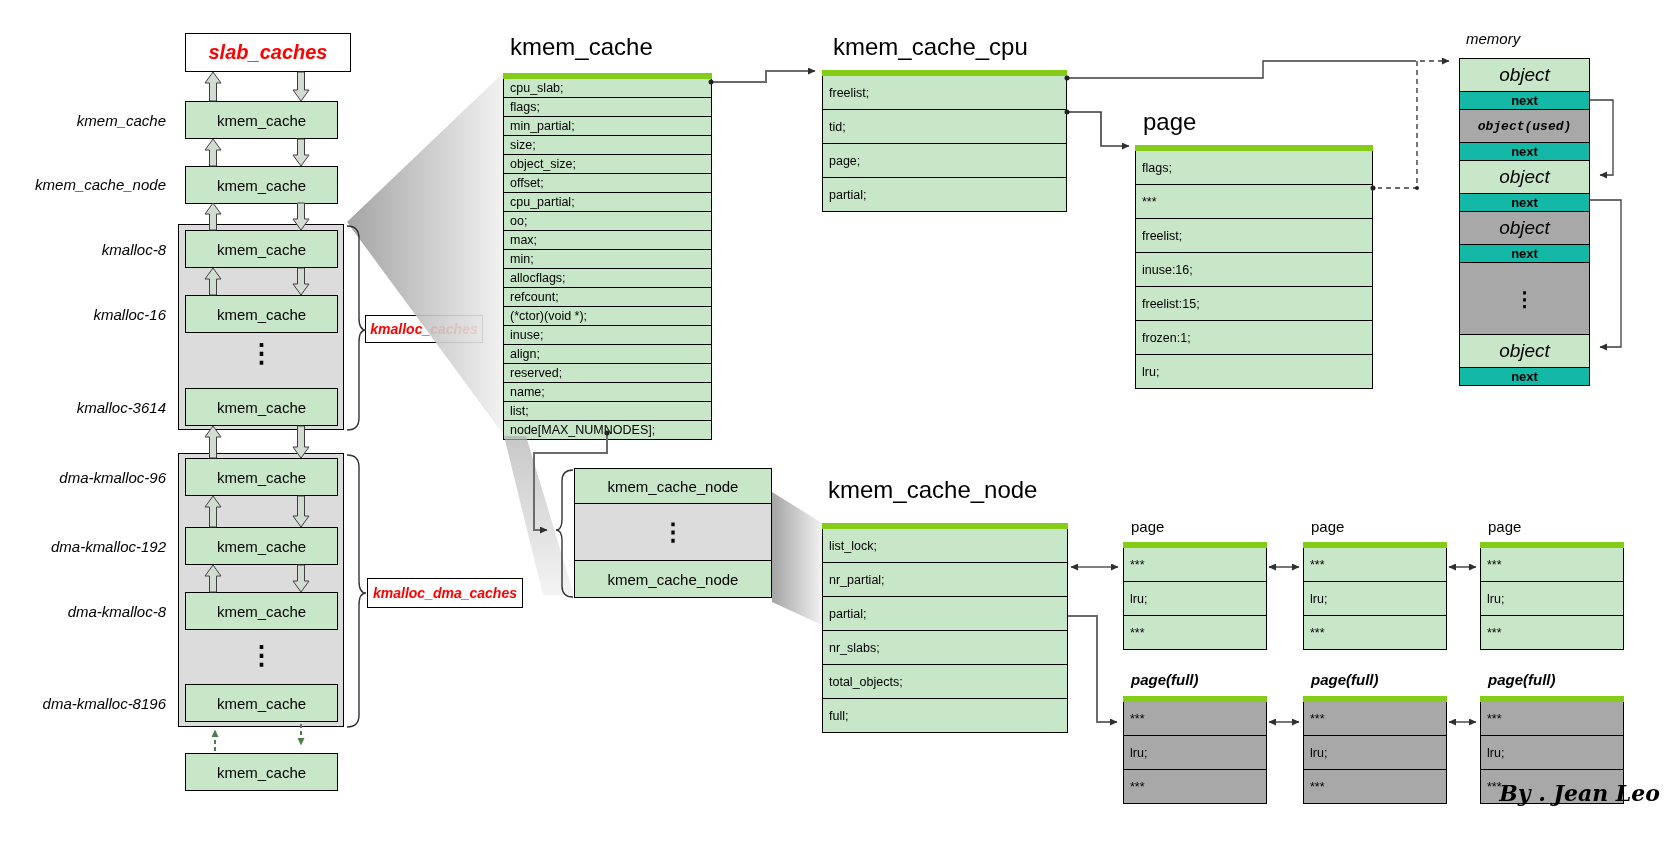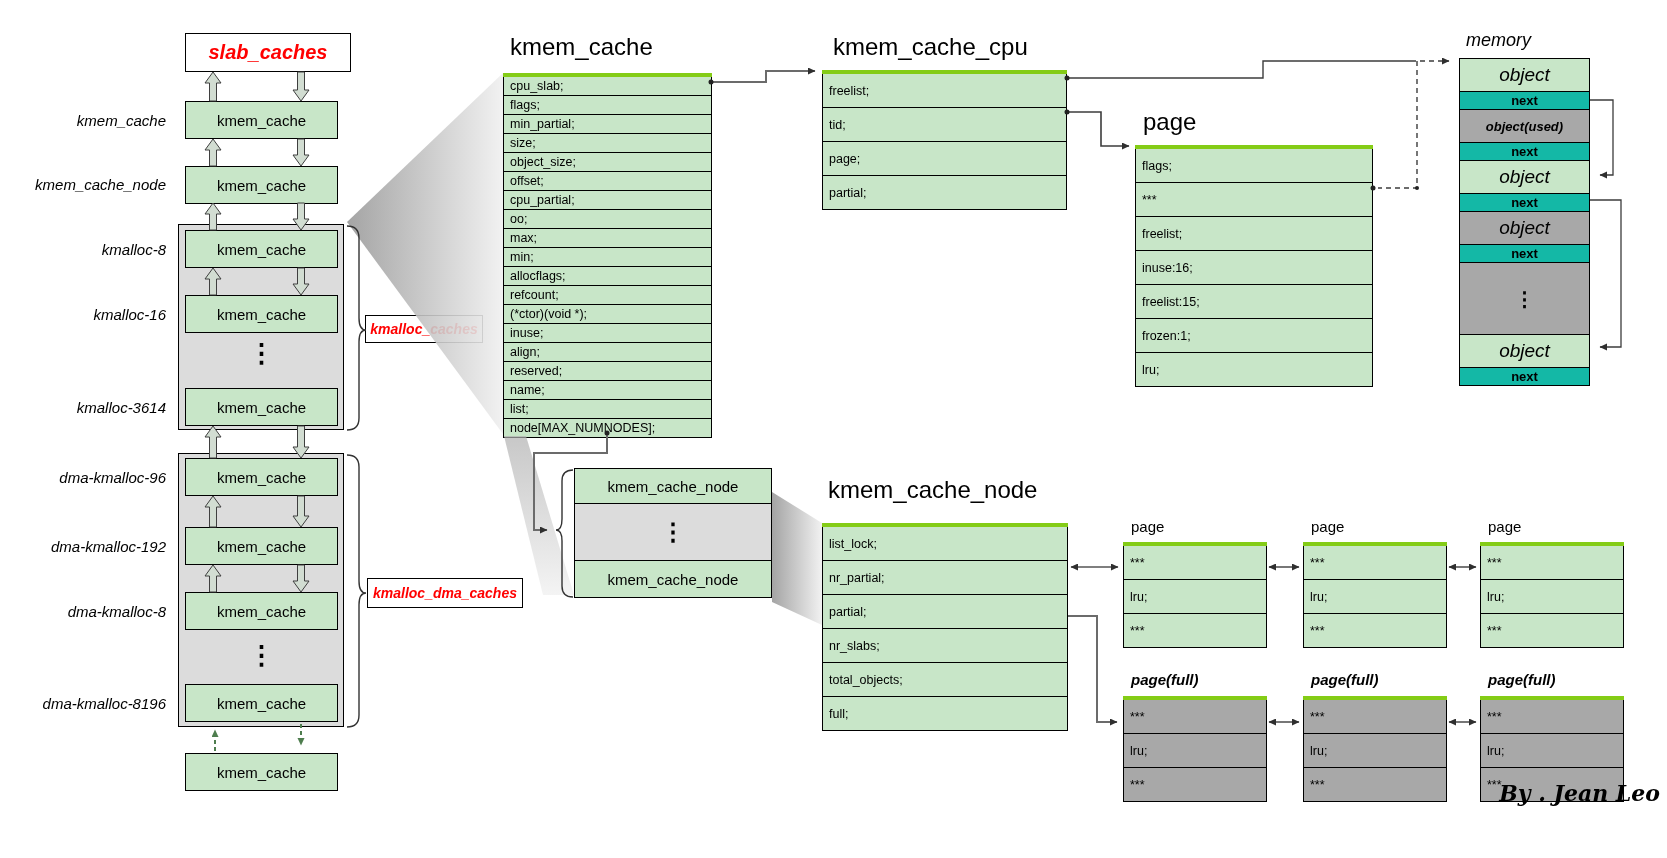--- a/index.html
+++ b/index.html
@@ -12,38 +12,38 @@
       display:flex;align-items:center;justify-content:center;font-size:15px;}
   .headbox{left:185px;top:33px;width:166px;height:39px;background:#fff;border:1px solid #000;
       display:flex;align-items:center;justify-content:center;}
   .headbox span{color:#ff0000;font-weight:bold;font-style:italic;font-size:20px;}
   .side{left:0;width:172px;text-align:right;padding-right:6px;font-style:italic;font-size:15px;}
   .vdots{width:153px;left:185px;text-align:center;font-size:26px;font-weight:bold;line-height:1;}
   .redbox{background:#fff;border:1px solid #000;display:flex;align-items:center;justify-content:center;}
   .redbox span{color:#ff0000;font-style:italic;font-weight:bold;font-size:14px;white-space:nowrap;}
   
   .stitle{font-size:24px;white-space:nowrap;}
-  .struct{border-top:4px solid #84cc16;background:#fff;}
+  .struct{border-top:6px solid #84cc16;background:#fff;}
   .srow{box-sizing:border-box;border:solid #000;border-width:0 1px 1px 1px;background:#c8e6c8;
         font-size:12.5px;padding-left:6px;display:flex;align-items:center;white-space:nowrap;}
   .h19 .srow{height:19px;}
   .h17 .srow{height:34px;}
   .pfull .srow{background:#a8a8a8;}
   .pglabel{font-size:15px;}
   .pgflabel{font-size:15px;font-style:italic;font-weight:bold;}
   
   .mem{border-top:1px solid #000;}
   .mrow{box-sizing:border-box;border:solid #000;border-width:0 1px 1px 1px;
         display:flex;align-items:center;justify-content:center;}
   .mrow.free{height:33px;background:#c8e6c8;font-style:italic;font-size:19px;}
   .mrow.next{height:18px;background:#14b8a6;font-size:13px;font-weight:bold;}
-  .mrow.usedsmall{height:33px;background:#a8a8a8;font-style:italic;font-weight:bold;font-size:13px;}
+  .mrow.usedsmall{height:33px;background:#a8a8a8;font-style:italic;font-weight:bold;font-size:13px;font-family:Liberation Mono, monospace;}
   .mrow.used{height:33px;background:#a8a8a8;font-style:italic;font-size:19px;}
   .mrow.dots{height:72px;background:#a8a8a8;font-size:20px;font-weight:bold;}
-  .memlabel{font-style:italic;font-size:18px;}
+  .memlabel{font-style:italic;font-size:15px;}
   
   .nstack{border-top:1px solid #000;}
   .nrow{box-sizing:border-box;border:solid #000;border-width:0 1px 1px 1px;
         display:flex;align-items:center;justify-content:center;}
   .nrow.cell{height:35px;background:#c8e6c8;font-size:15px;}
   .nrow.gap{height:57px;background:#dcdcdc;font-size:24px;font-weight:bold;}
   .nrow.cell2{height:37px;background:#c8e6c8;font-size:15px;}
   .signature{font-family:"DejaVu Serif",serif;font-style:italic;font-weight:bold;
              font-size:22px;text-align:right;}
   .overlay{position:absolute;left:0;top:0;pointer-events:none;}

